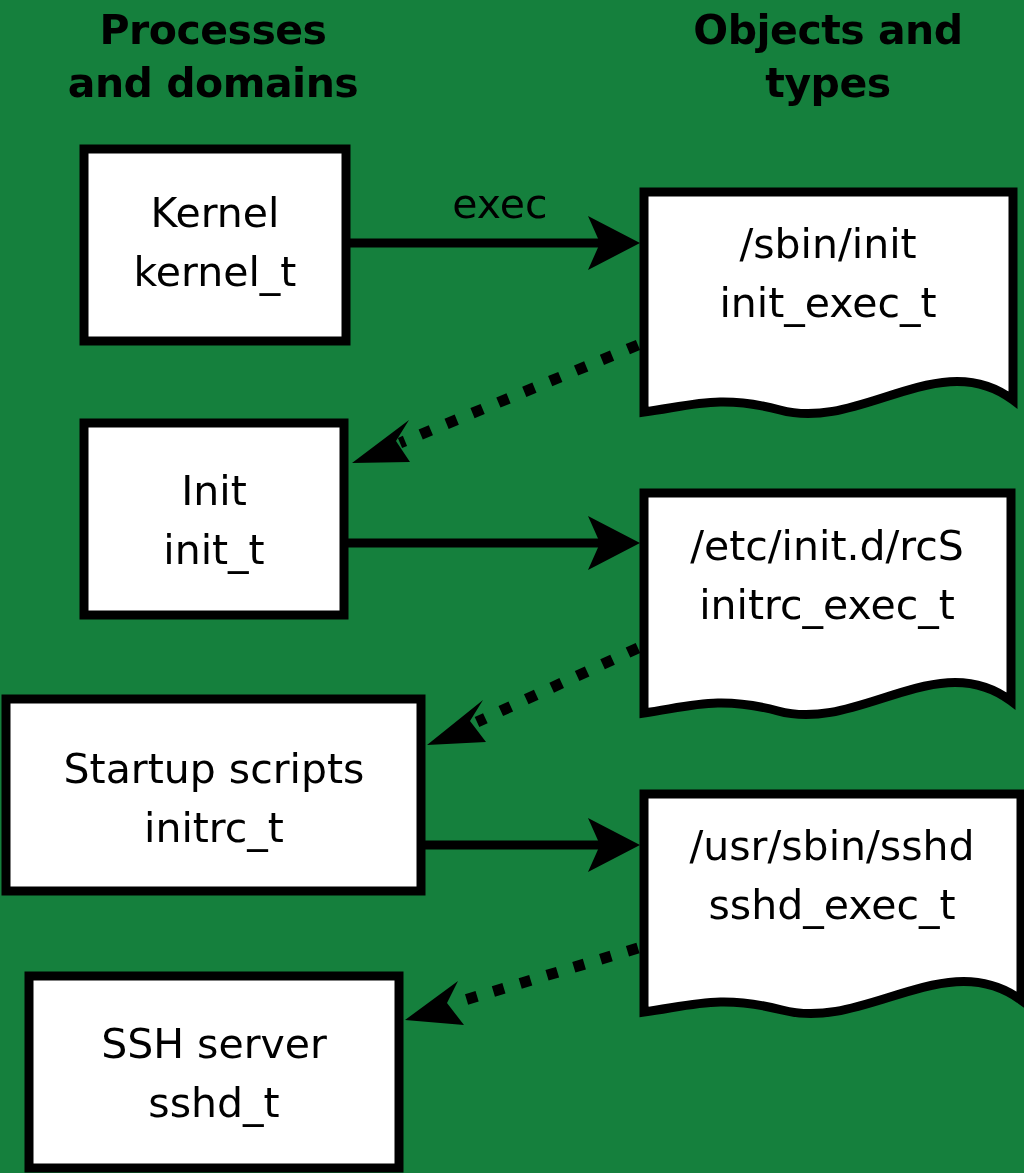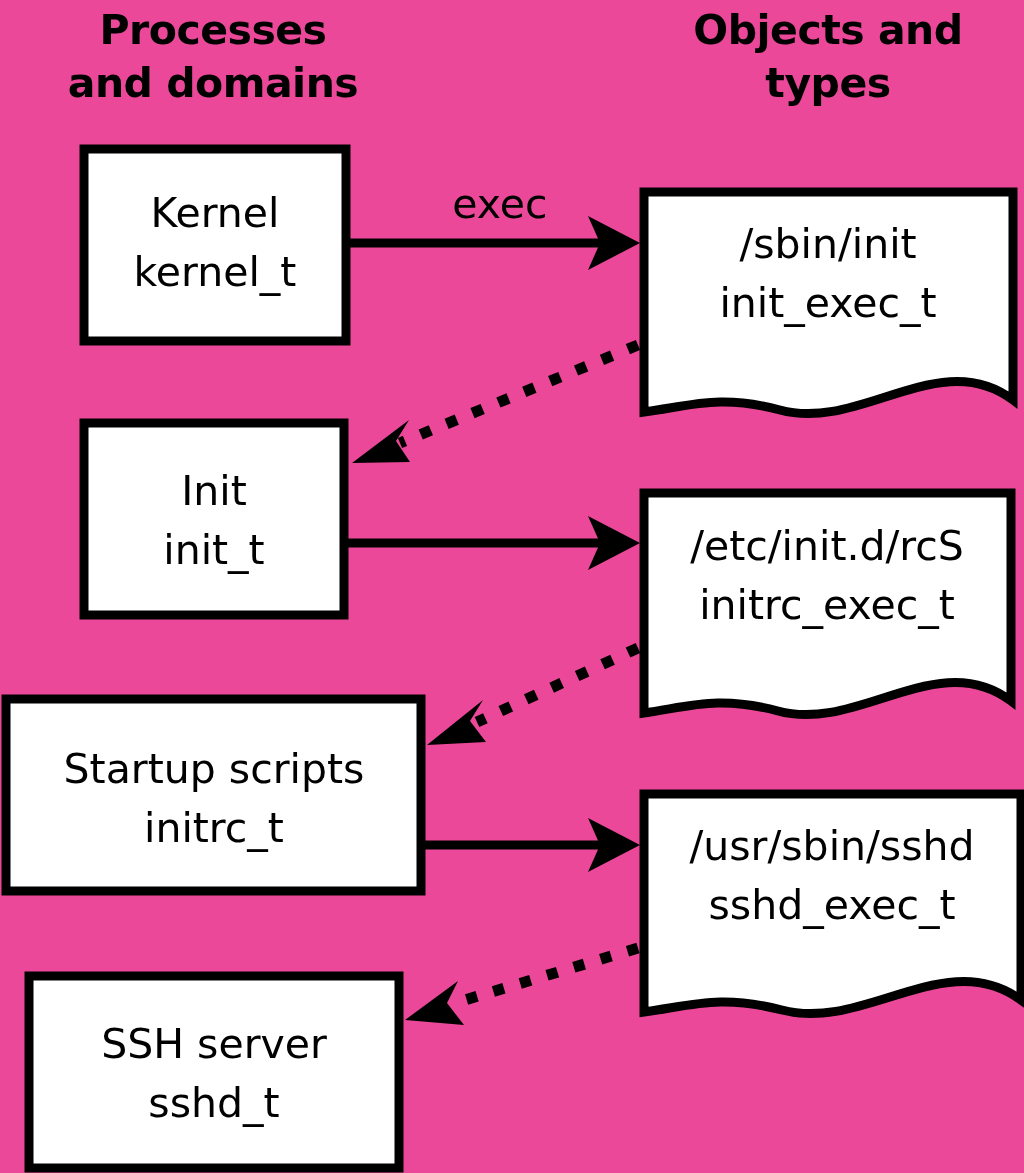--- a/index.html
+++ b/index.html
@@ -7,21 +7,21 @@
     padding: 0;
     background: #ffffff;
   }
   body {
     font-family: "DejaVu Sans", sans-serif;
   }
   #diagram-root {
     position: relative;
     width: 1024px;
     height: 1173px;
-    background: #ec4899;
+    background: #15803d;
     overflow: hidden;
   }
   #diagram-svg {
     display: block;
     width: 1024px;
     height: 1173px;
   }
   .col-header {
     font-family: "DejaVu Sans", sans-serif;
     font-weight: bold;

